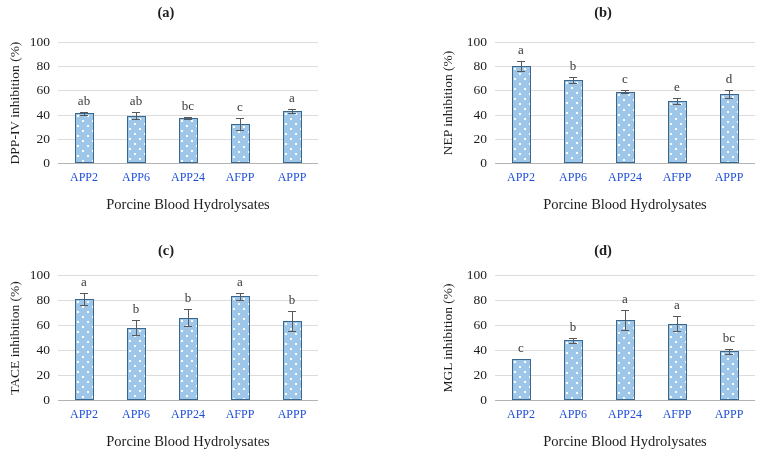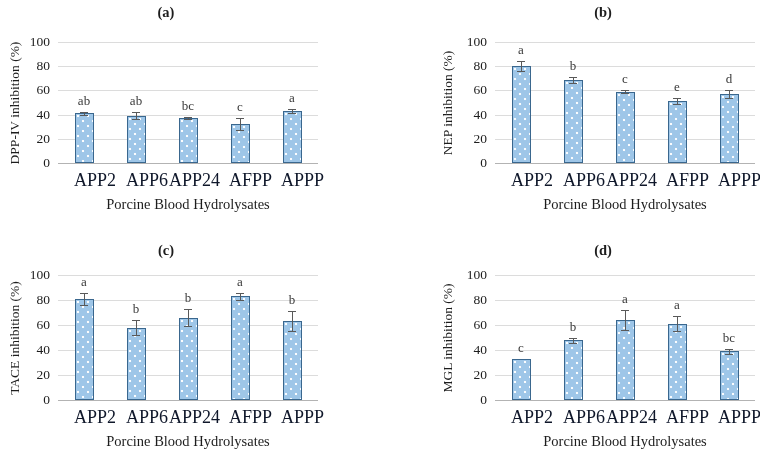--- a/index.html
+++ b/index.html
@@ -104,23 +104,23 @@
     position: absolute;
     width: 40px;
     text-align: center;
     font-size: 13px;
     color: #3a3a3a;
     line-height: 15px;
   }
   .xlabel {
     position: absolute;
     width: 64px;
-    text-align: right;
-    font-size: 18px;
-    color: #0f172a;
+    text-align: center;
+    font-size: 12px;
+    color: #1d4ed8;
   }
 </style>
 </head>
 <body>
 
 <div class="figure">
 
   <div class="panel row1 col1">
     <div class="panel-title">(a)</div>
     <div class="ytitle">DPP-IV inhibition (%)</div>

